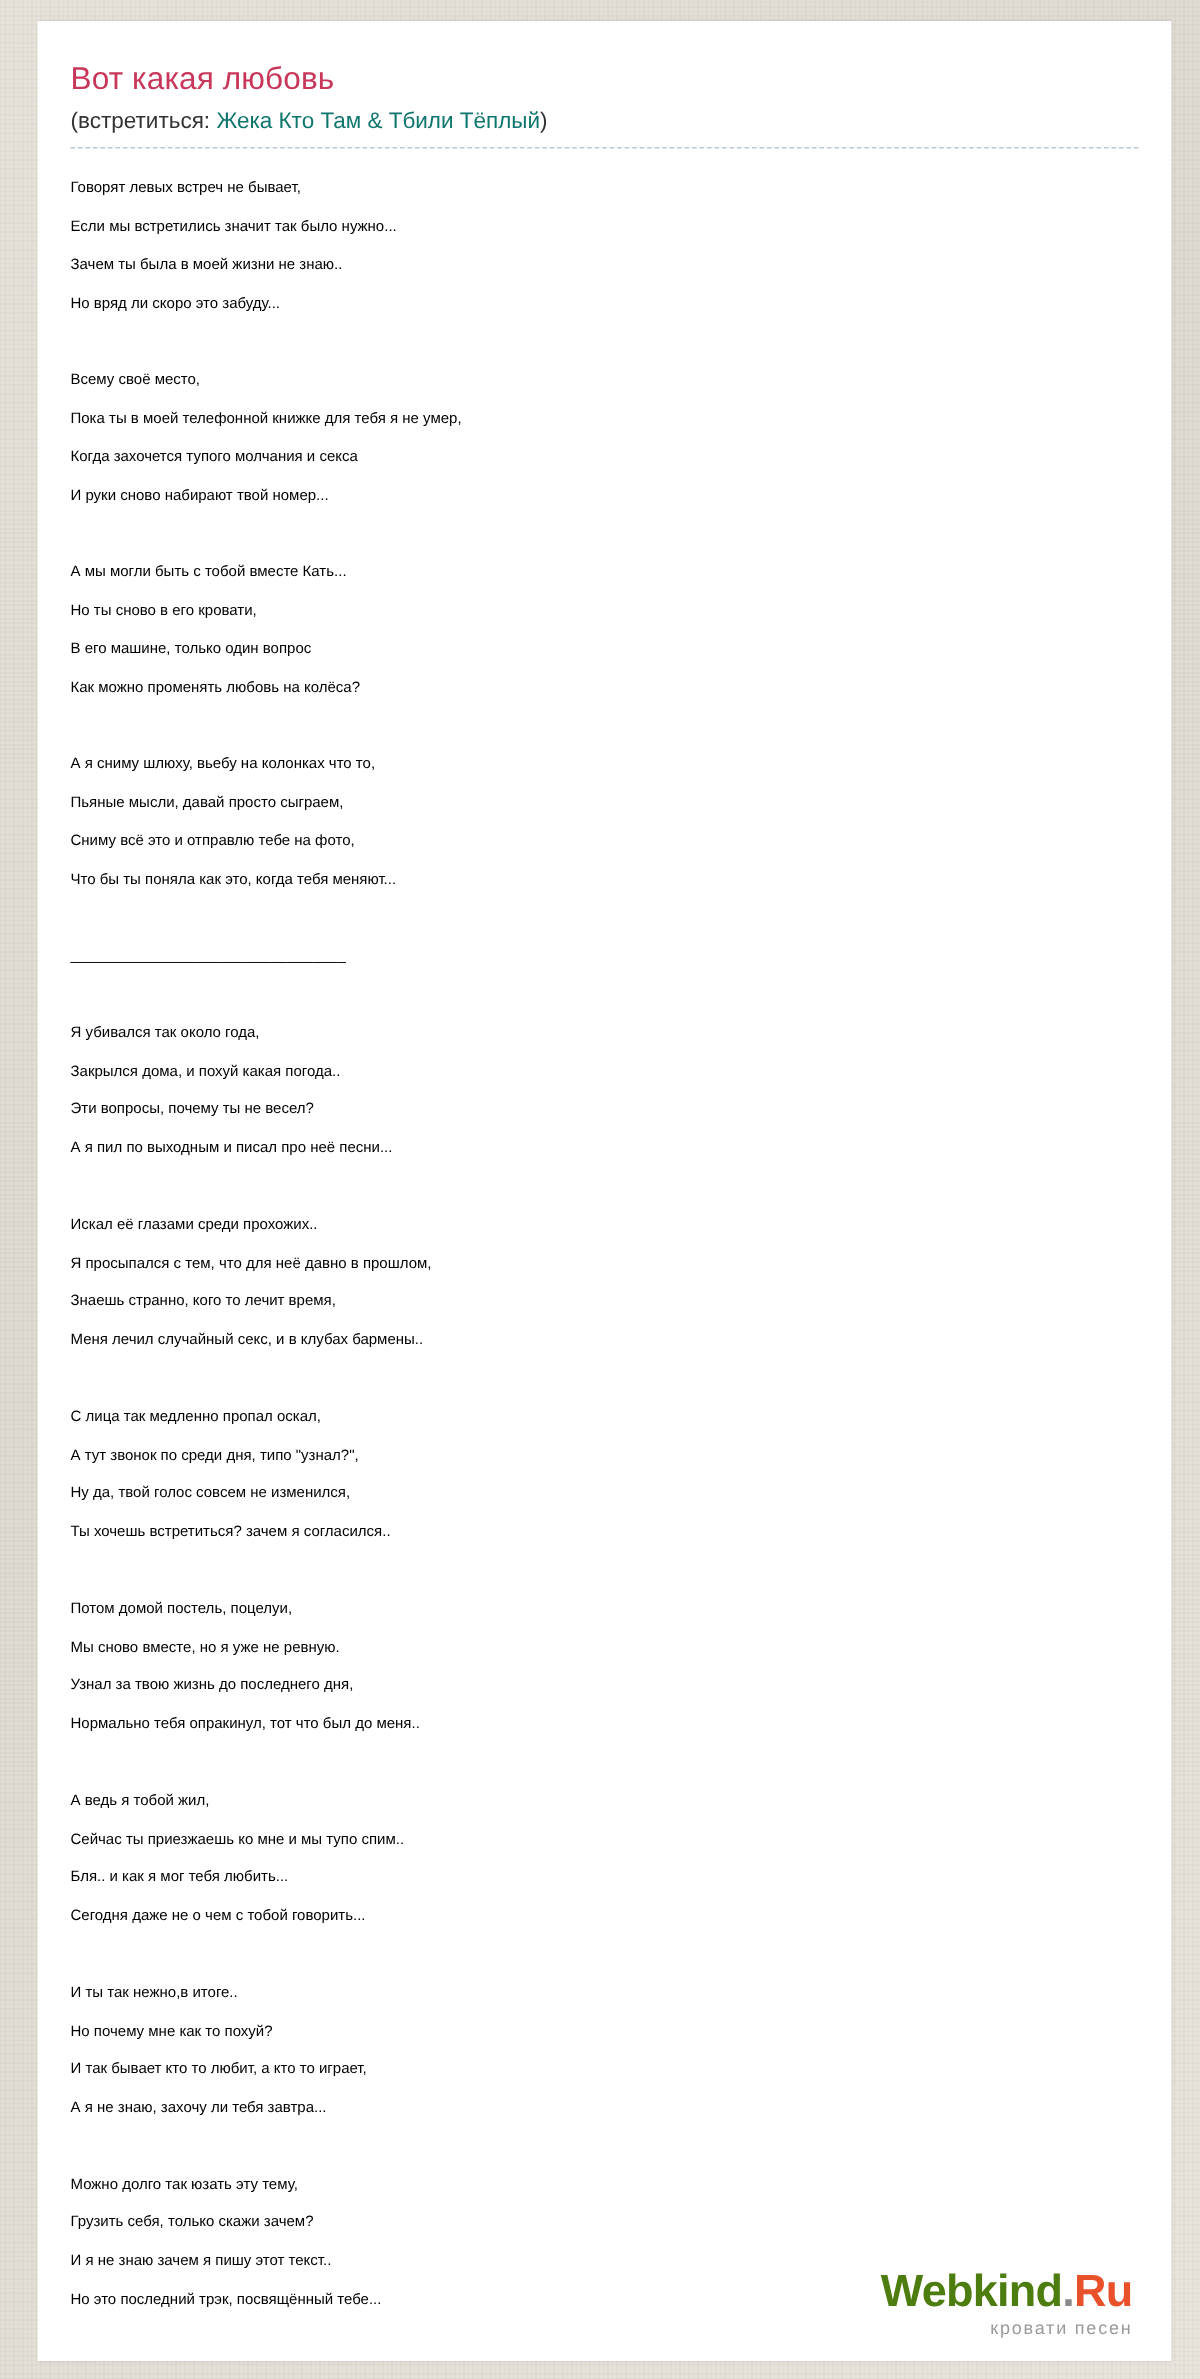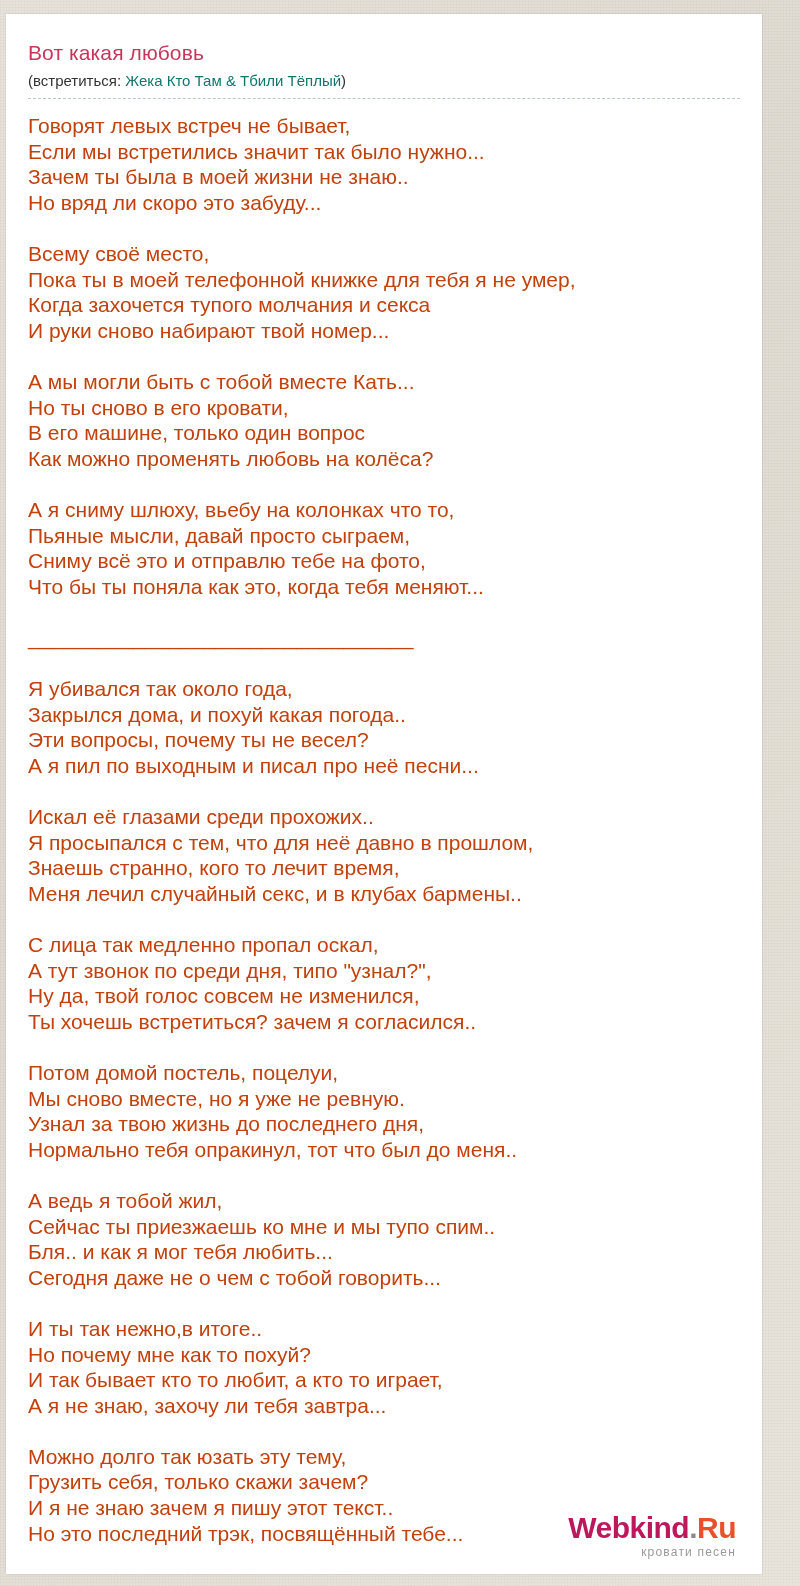--- a/index.html
+++ b/index.html
@@ -20,21 +20,21 @@
     width: 800px;
     height: 1586px;
     background:
       repeating-linear-gradient(0deg, rgba(0,0,0,0.018) 0px, rgba(0,0,0,0.018) 1px, rgba(255,255,255,0.03) 1px, rgba(255,255,255,0.03) 3px),
       repeating-linear-gradient(90deg, rgba(0,0,0,0.02) 0px, rgba(0,0,0,0.02) 1px, rgba(255,255,255,0.04) 1px, rgba(255,255,255,0.04) 3px),
       linear-gradient(135deg, #e5e1d8 0%, #ddd9cf 40%, #e7e3da 100%);
     box-sizing: border-box;
   }
   .sheet {
     position: absolute;
-    left: 6px;
+    left: 25px;
     top: 14px;
     width: 756px;
     height: 1560px;
     background: #ffffff;
     box-sizing: border-box;
     box-shadow: 0 0 2px rgba(0,0,0,0.15);
     overflow: hidden;
   }
   .content {
     padding: 26px 22px 0 22px;
@@ -52,40 +52,40 @@
     color: #333333;
     padding-bottom: 9px;
     border-bottom: 1px dashed #b9c6d2;
     margin-bottom: 14px;
   }
   .performer-link {
     color: #0f766e;
     text-decoration: none;
   }
   .lyrics {
-    font-size: 21px;
+    font-size: 10px;
     line-height: 25.6px;
-    color: #c2410c;
+    color: #000000;
     white-space: pre-wrap;
     word-wrap: break-word;
   }
   .footer {
     position: absolute;
     right: 26px;
     bottom: 16px;
     text-align: right;
     line-height: 1;
   }
   .logo {
     font-size: 30px;
     font-weight: bold;
     font-family: "Liberation Sans", sans-serif;
     letter-spacing: -0.5px;
   }
-  .logo .w { color: #be185d; }
+  .logo .w { color: #4d7c0f; }
   .logo .ru { color: #e8512a; }
   .logo .dot { color: #8a8a8a; font-weight: bold; }
   .logo-sub {
     margin-top: 3px;
     font-size: 12px;
     color: #9a9a9a;
     letter-spacing: 1.2px;
   }
 </style>
 </head>

